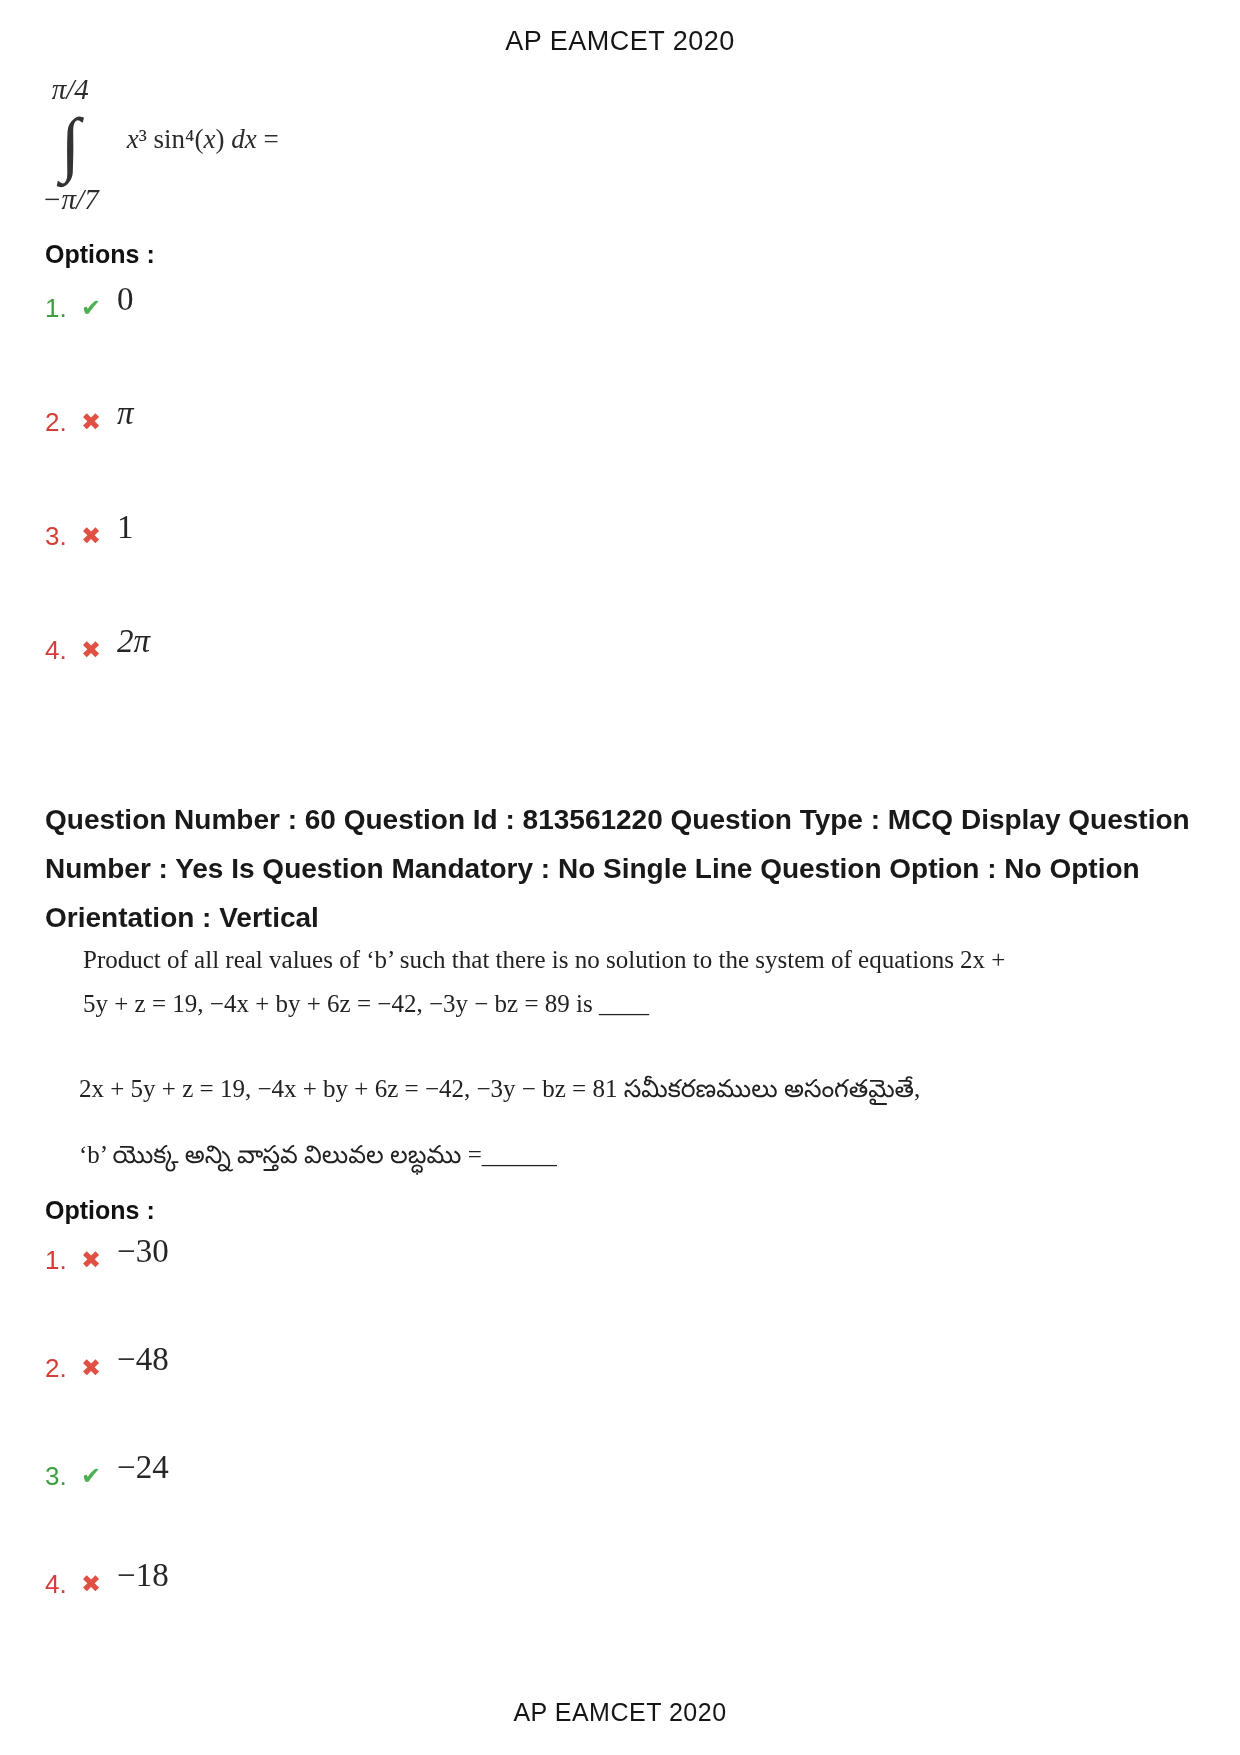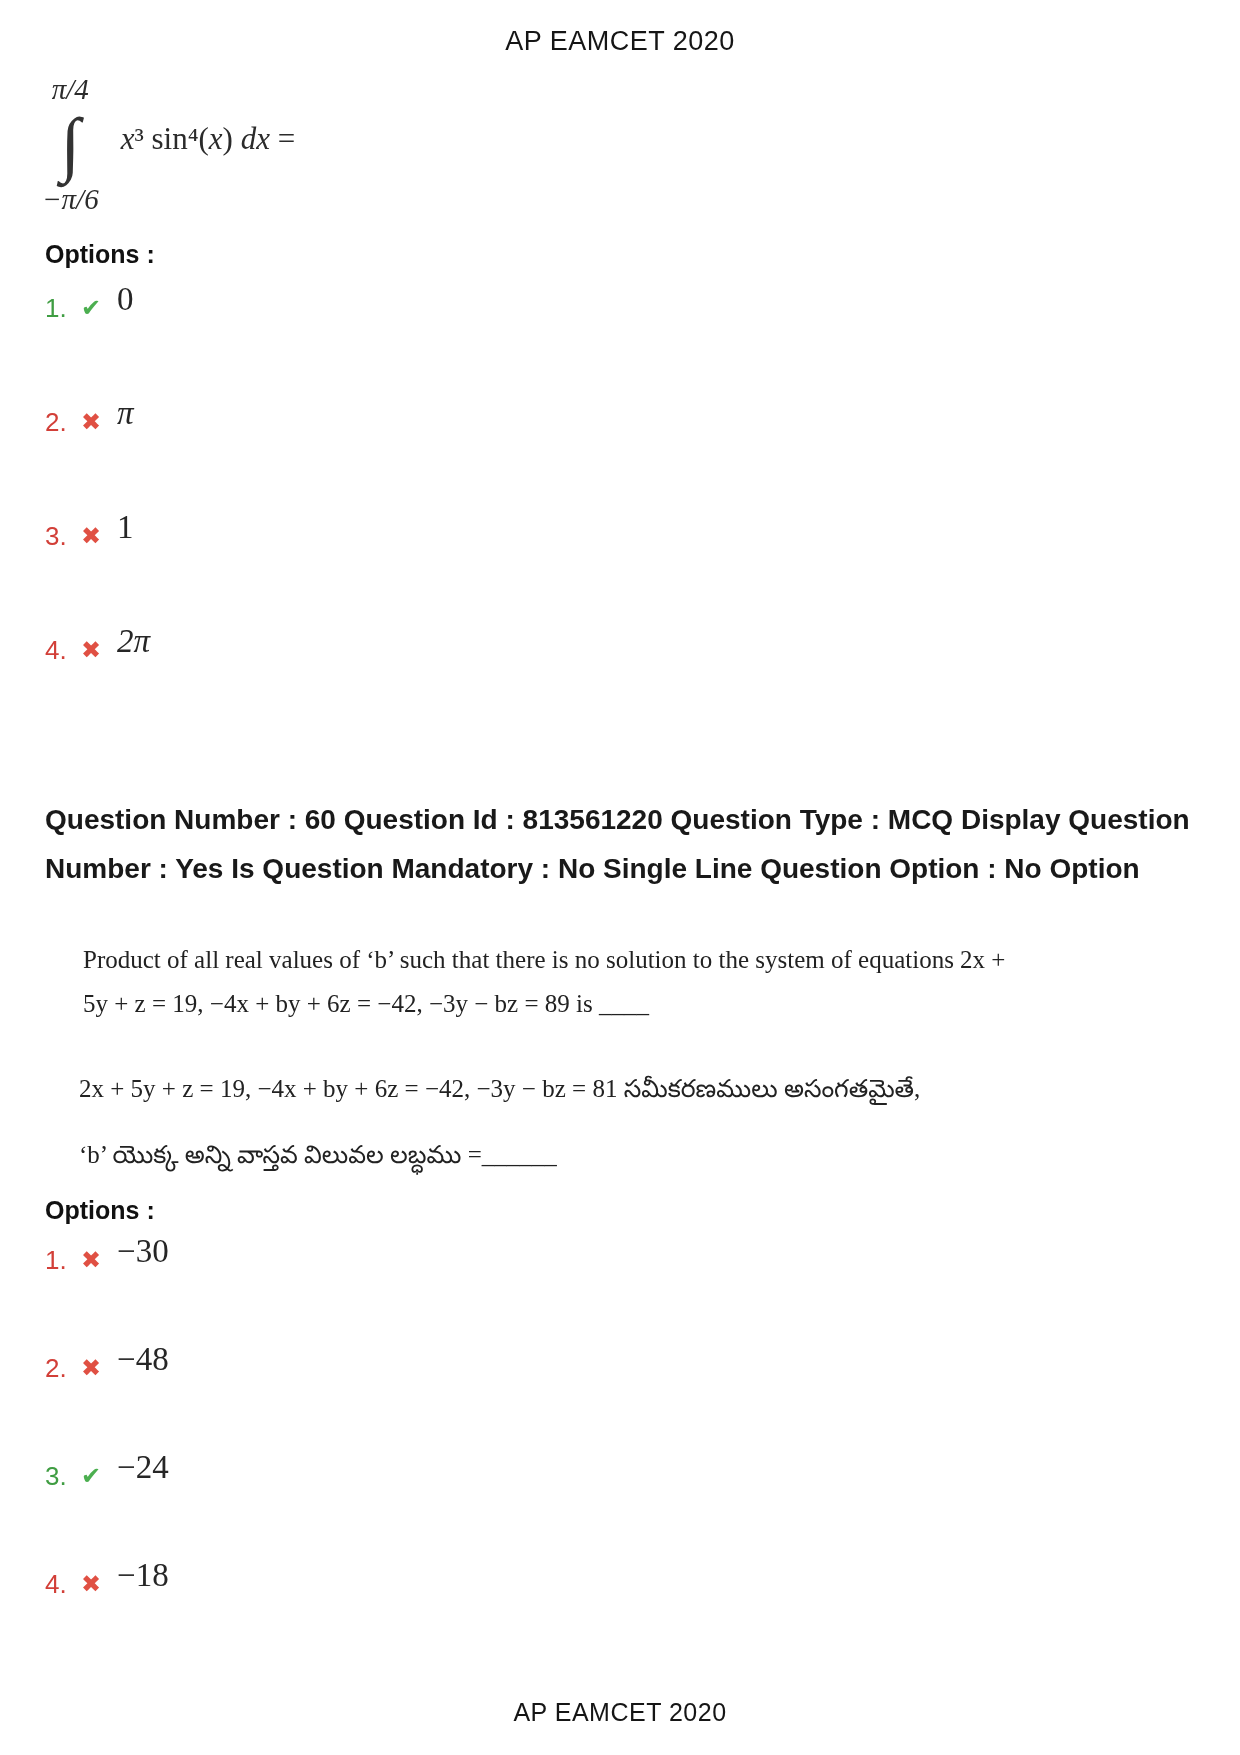--- a/index.html
+++ b/index.html
@@ -30,22 +30,22 @@
   }
   .int-col {
     display:flex; flex-direction:column; align-items:center;
     font-family:"Liberation Serif", serif;
     color:#2b2b2b;
   }
   .int-limit { font-size:29px; font-style:italic; line-height:26px; }
   .int-sign  { font-size:72px; line-height:84px; font-weight:400; color:#333; }
   .int-expr  {
     font-family:"Liberation Serif", serif;
-    font-size:31px; color:#2b2b2b;
-    margin-left:22px; margin-top:-10px;
+    font-size:27px; color:#2b2b2b;
+    margin-left:28px; margin-top:-10px;
     white-space:nowrap;
   }
   .int-expr .seg-italic { font-style:italic; }
 
   .options-label {
     position:absolute; left:45px;
     font-size:25px; font-weight:700; color:#111;
   }
   .options-label-1 { top:240px; }
   .options-label-2 { top:1196px; }
@@ -90,21 +90,21 @@
 <body>
 
 <div class="page">
 
   <div class="center-title header-title">AP EAMCET 2020</div>
 
   <div class="integral">
     <div class="int-col">
       <span class="int-limit">π/4</span>
       <span class="int-sign">∫</span>
-      <span class="int-limit">−π/6</span>
+      <span class="int-limit">−π/7</span>
     </div>
     <div class="int-expr"><span class="seg-italic">x</span><span>³ sin⁴(</span><span class="seg-italic">x</span><span>)  </span><span class="seg-italic">dx</span><span> =</span></div>
   </div>
 
   <div class="options-label options-label-1">Options :</div>
 
   <div class="opt-list opt-list-1" id="q59-options">
       <div class="opt-row">
         <span class="opt-num" style="color: rgb(63, 157, 66);">1.</span>
         <span class="opt-icon" style="color: rgb(76, 175, 80);">✔</span>
@@ -123,20 +123,21 @@
       <div class="opt-row">
         <span class="opt-num" style="color: rgb(210, 63, 56);">4.</span>
         <span class="opt-icon" style="color: rgb(224, 80, 67);">✖</span>
         <span class="opt-value math-italic">2π</span>
       </div>
     </div>
 
   <div class="metadata">
     <div class="meta-line">Question Number : 60 Question Id : 813561220 Question Type : MCQ Display Question</div>
     <div class="meta-line">Number : Yes Is Question Mandatory : No Single Line Question Option : No Option</div>
+    <div class="meta-line">Orientation : Vertical</div>
   </div>
 
   <div class="question-en">
     <div class="q-line">Product of all real values of ‘b’ such that there is no solution to the system of equations 2x +</div>
     <div class="q-line">5y + z = 19,  −4x + by + 6z = −42,  −3y − bz = 89 is ____</div>
   </div>
 
   <div class="question-te">
     <div class="q-line">2x + 5y + z = 19,  −4x + by + 6z = −42,  −3y − bz = 81 సమీకరణములు అసంగతమైతే,</div>
     <div class="q-line">‘b’ యొక్క అన్ని వాస్తవ విలువల లబ్ధము =______</div>

